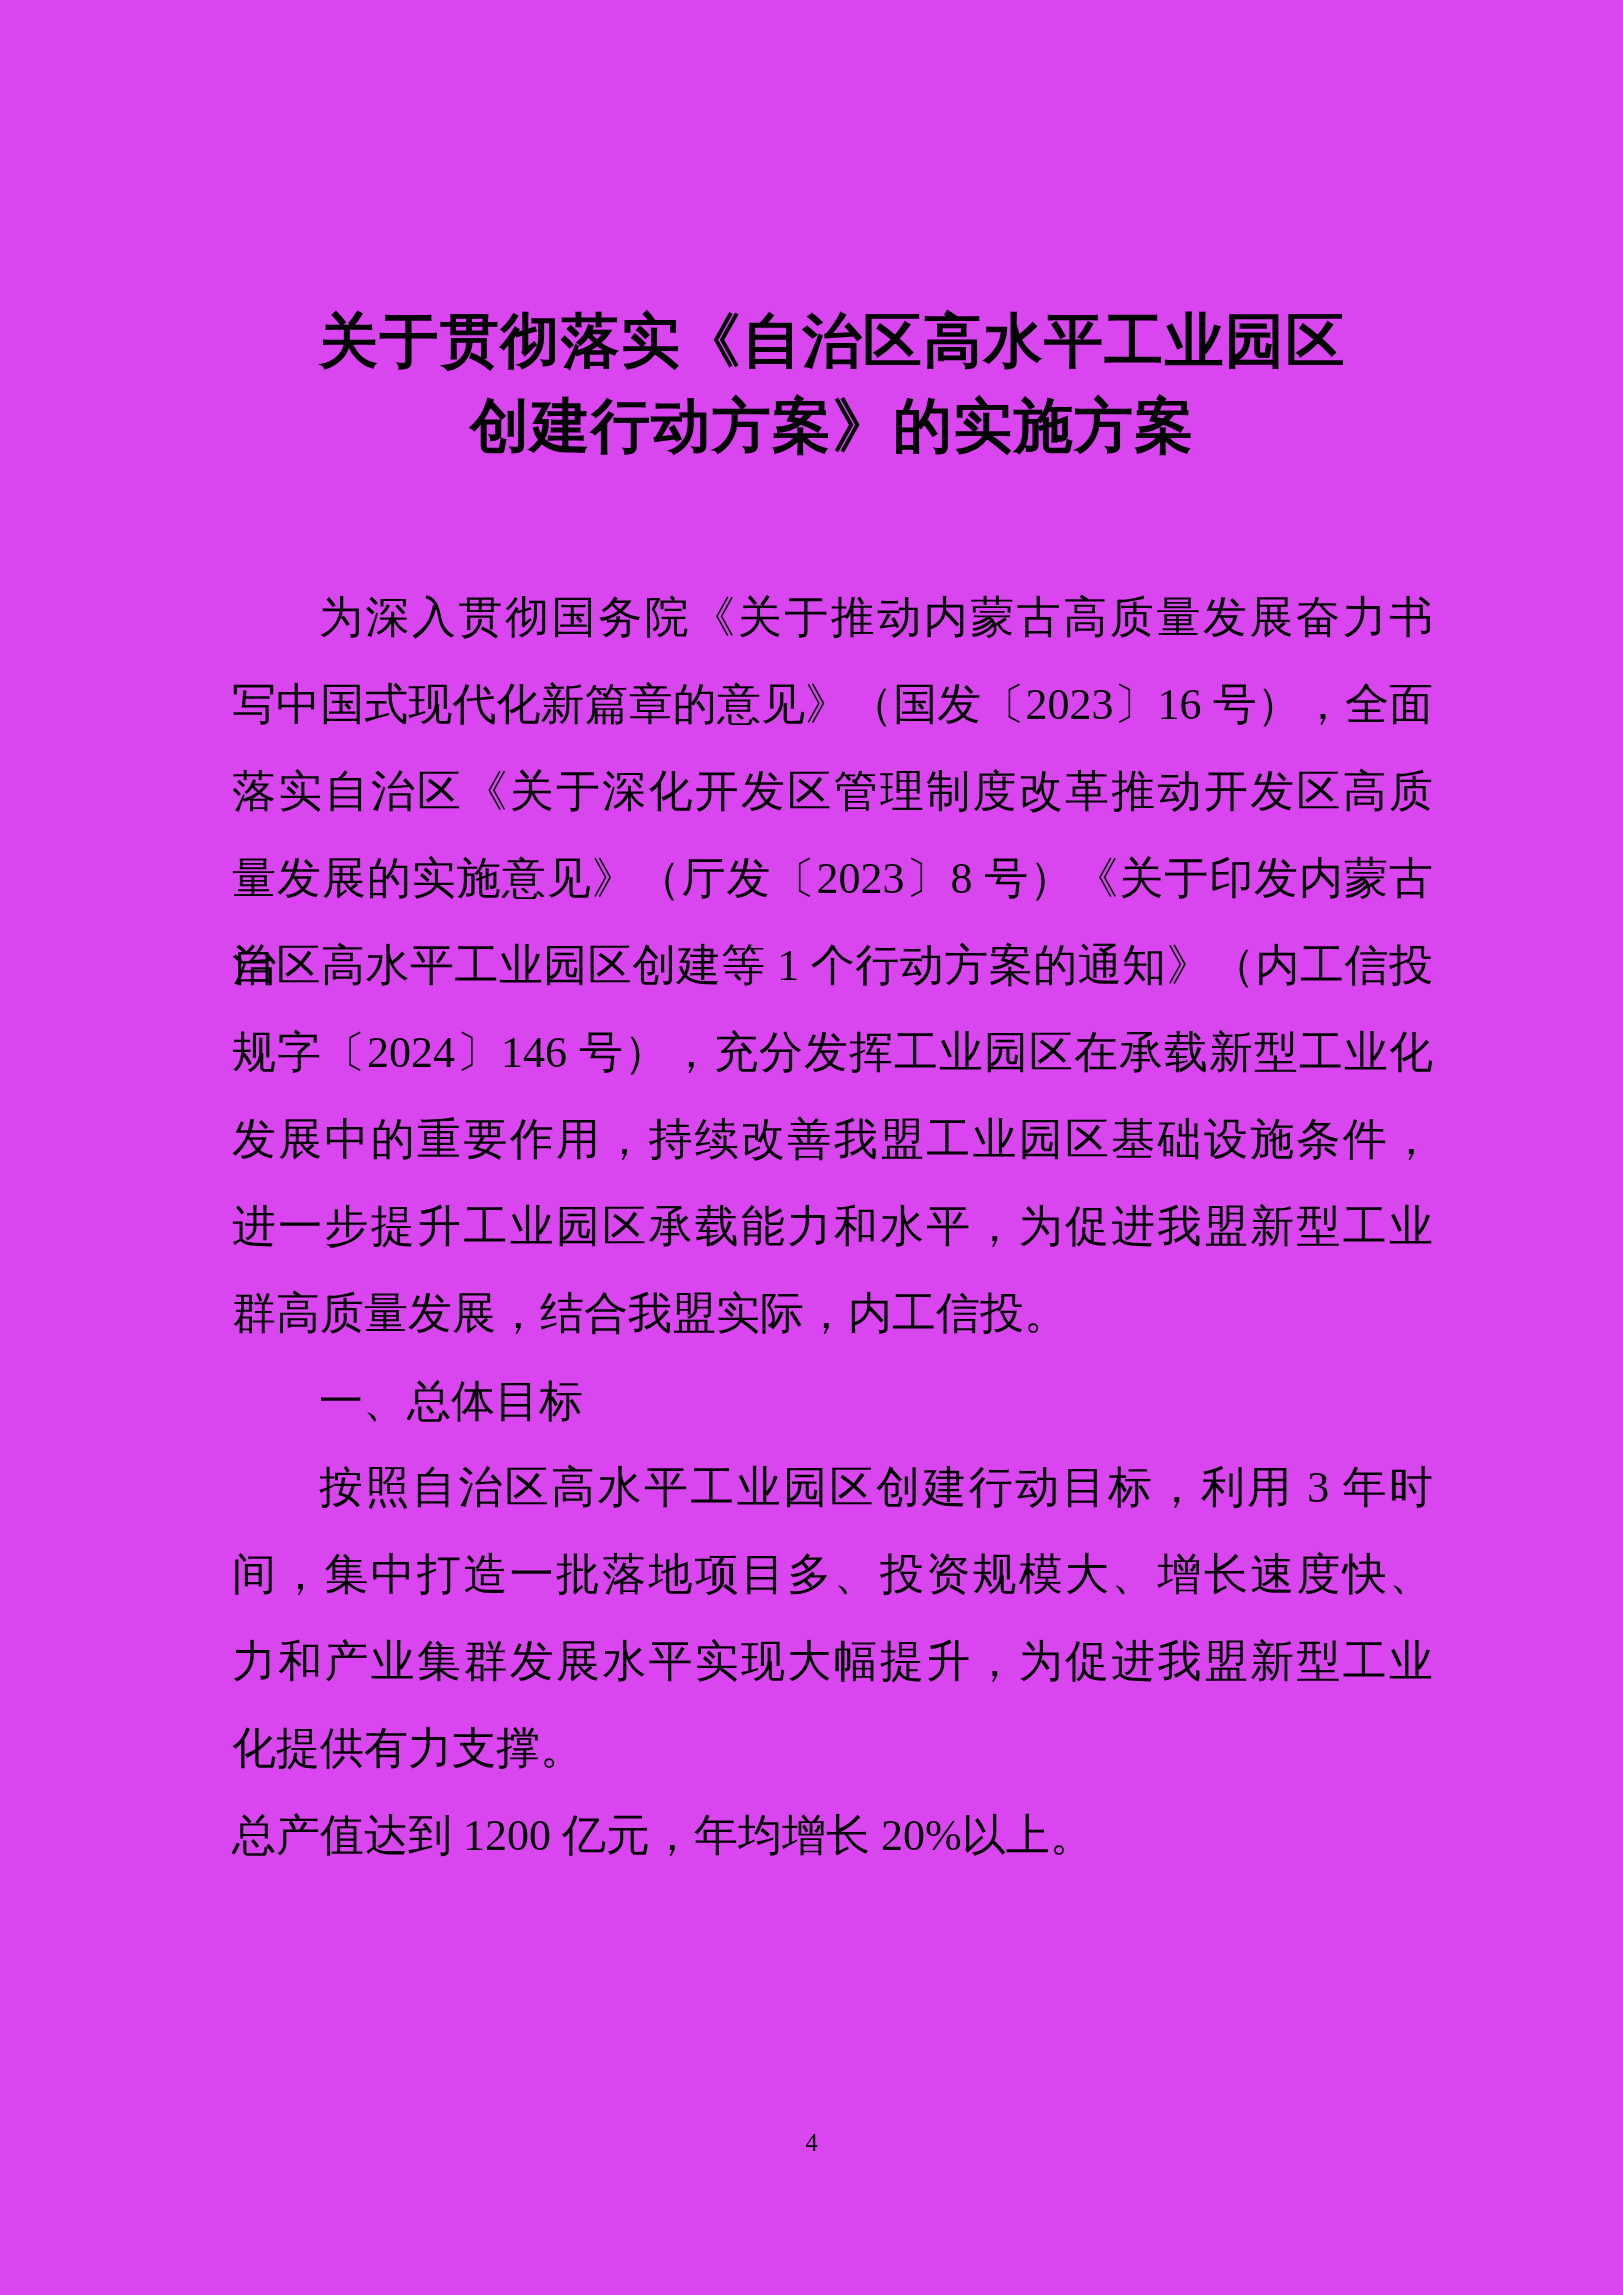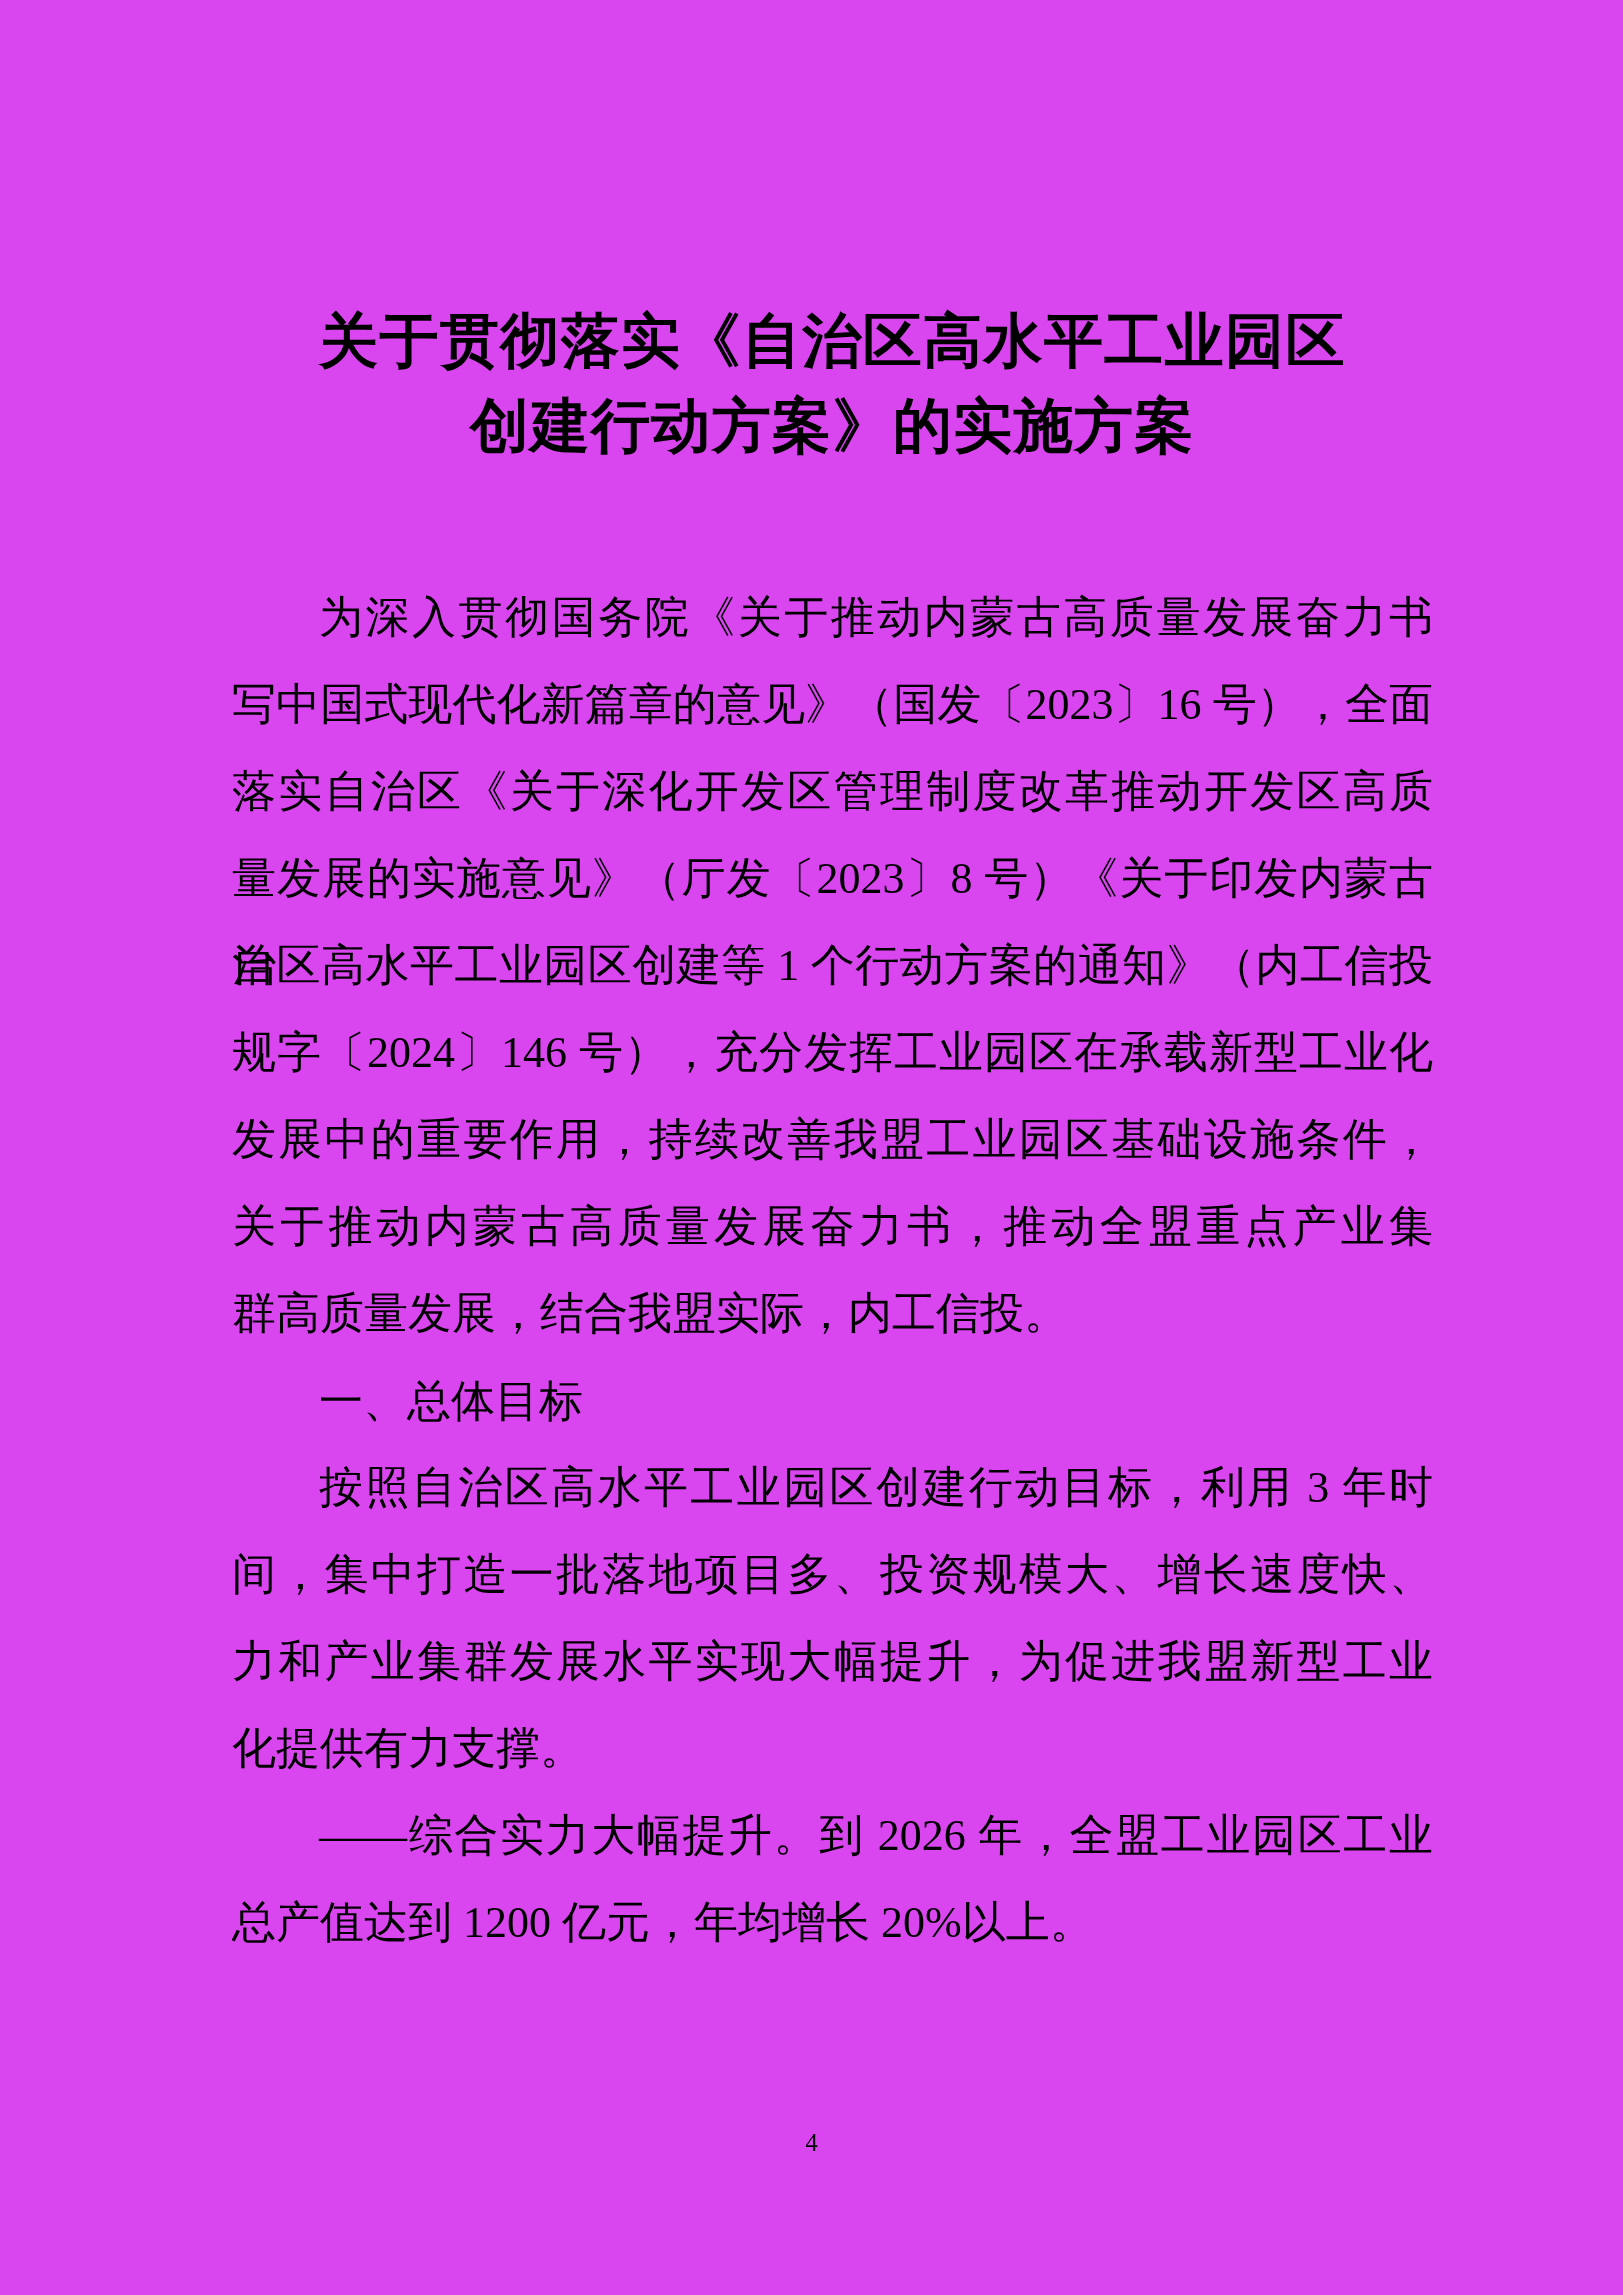--- a/index.html
+++ b/index.html
@@ -76,37 +76,36 @@
     <div class="body-text">
 
       <p class="para">
         <span class="line indent">为深入贯彻国务院《关于推动内蒙古高质量发展奋力书</span>
         <span class="line">写中国式现代化新篇章的意见》（国发〔2023〕16 号），全面</span>
         <span class="line">落实自治区《关于深化开发区管理制度改革推动开发区高质</span>
         <span class="line">量发展的实施意见》（厅发〔2023〕8 号）《关于印发内蒙古自</span>
         <span class="line">治区高水平工业园区创建等 1 个行动方案的通知》（内工信投</span>
         <span class="line">规字〔2024〕146 号），充分发挥工业园区在承载新型工业化</span>
         <span class="line">发展中的重要作用，持续改善我盟工业园区基础设施条件，</span>
-        <span class="line">关于推动内蒙古高质量发展奋力书，推动全盟重点产业集</span>
+        <span class="line">进一步提升工业园区承载能力和水平，为促进我盟新型工业</span>
         <span class="line end">群高质量发展，结合我盟实际，内工信投。</span>
       </p>
 
       <p class="para">
         <span class="line heading">一、总体目标</span>
       </p>
 
       <p class="para">
         <span class="line indent">按照自治区高水平工业园区创建行动目标，利用 3 年时</span>
         <span class="line">间，集中打造一批落地项目多、投资规模大、增长速度快、</span>
         <span class="line">力和产业集群发展水平实现大幅提升，为促进我盟新型工业</span>
         <span class="line end">化提供有力支撑。</span>
       </p>
 
       <p class="para">
-        <span class="line indent">——综合实力大幅提升。到 2026 年，全盟工业园区工业</span>
         <span class="line end">总产值达到 1200 亿元，年均增长 20%以上。</span>
       </p>
 
     </div>
   </div>
 
   <div class="page-number">4</div>
 </div>
 
 

